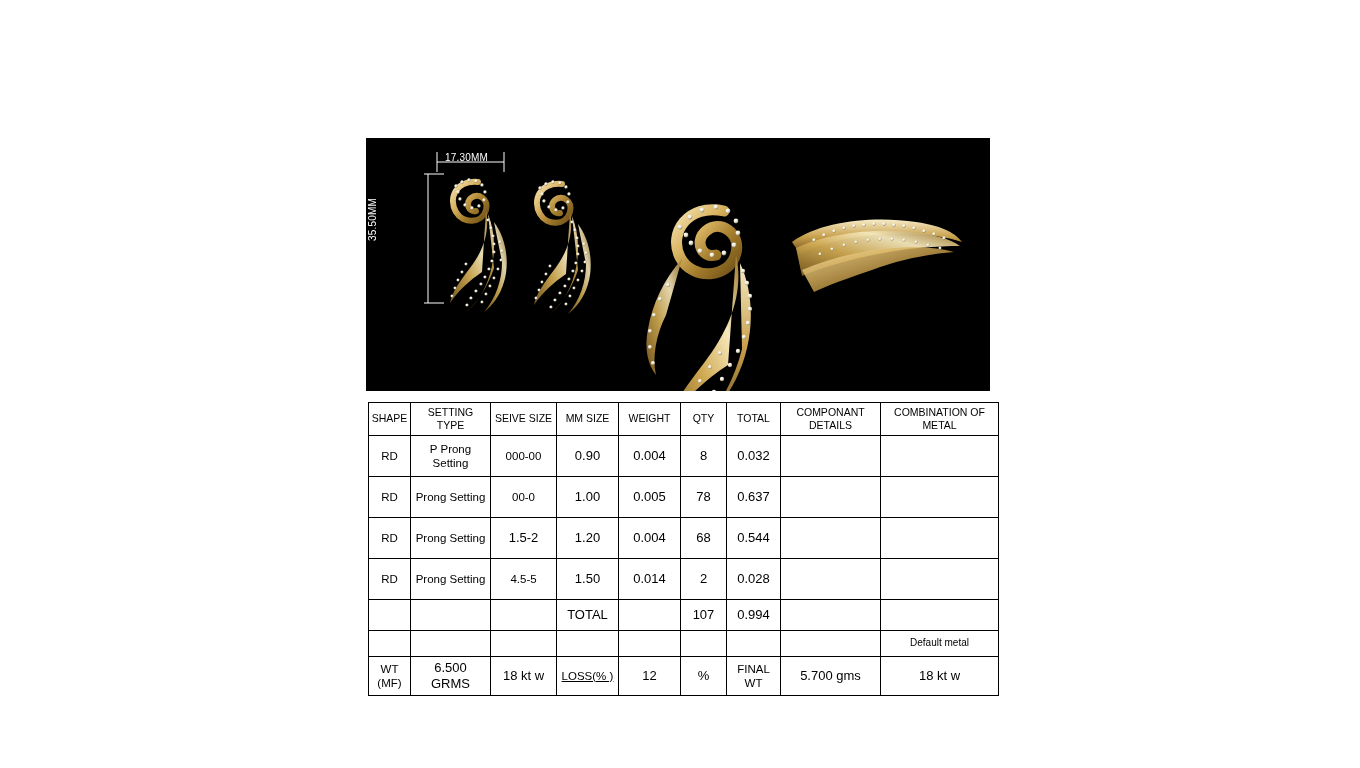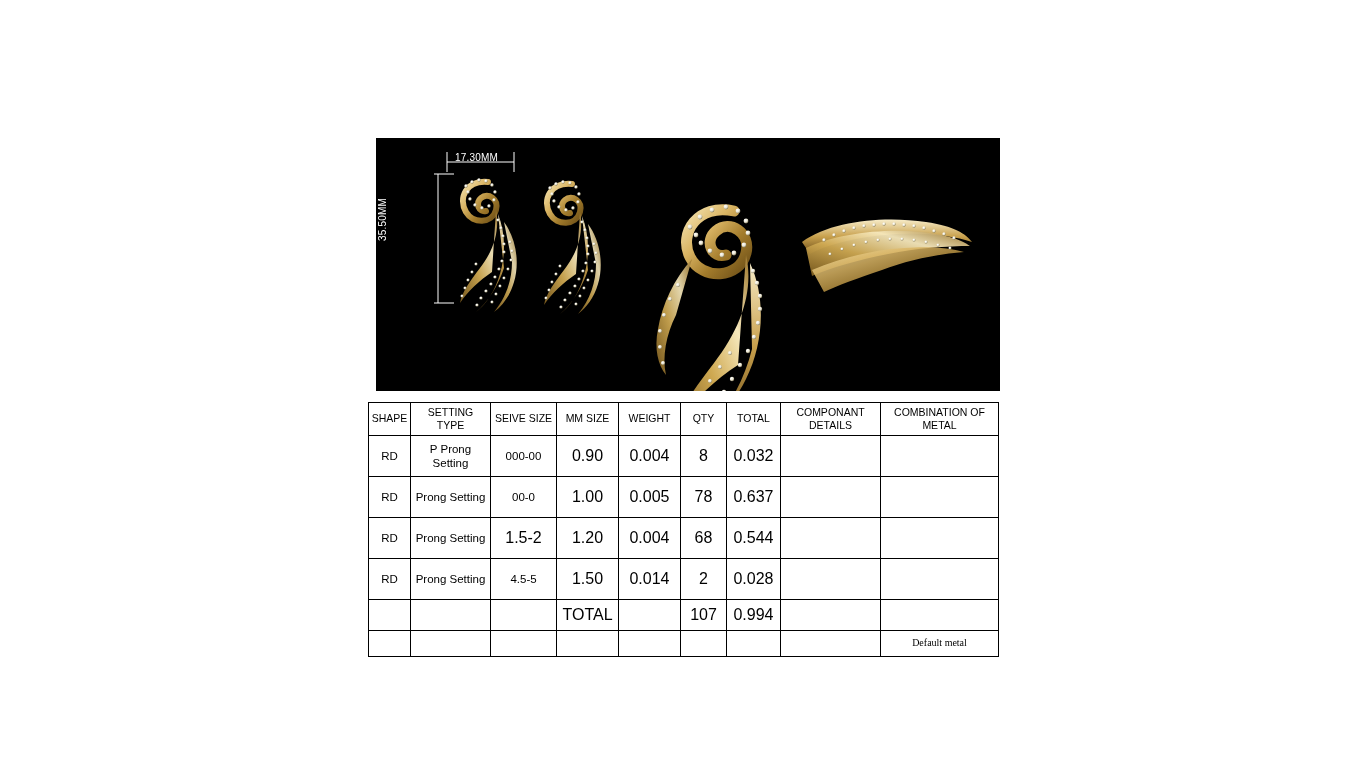--- a/index.html
+++ b/index.html
@@ -14,21 +14,21 @@
   #page {
     position: relative;
     width: 1360px;
     height: 768px;
     background: #ffffff;
   }
 
   
   #render-panel {
     position: absolute;
-    left: 376px;
+    left: 366px;
     top: 138px;
     width: 624px;
     height: 253px;
     background: #404040;
     overflow: hidden;
   }
 
   .dim-label {
     position: absolute;
     color: #ffffff;
@@ -73,23 +73,23 @@
   .c-setting { width: 80px; }
   .c-seive   { width: 66px; }
   .c-mm      { width: 62px; }
   .c-weight  { width: 62px; }
   .c-qty     { width: 46px; }
   .c-total   { width: 54px; }
   .c-comp    { width: 100px; }
   .c-combo   { width: 118px; }
 
   .data-row td { height: 36px; }
-  .spacer-row td { height: 21px; font-family: Liberation Serif, serif; }
+  .spacer-row td { height: 21px; }
   .bold { font-weight: bold; }
-  .big { font-size: 16px; }
+  .big { font-size: 13px; }
   .small { font-size: 10px; }
   .underline { text-decoration: underline; }
   .blank { }
   .left { text-align: left; padding-left: 6px; }
 
   .totals-row td { height: 26px; }
   .wt-row td { height: 34px; }
   .finding-row td { height: 34px; }
   .center-row td { height: 22px; }
 
@@ -421,18 +421,29 @@
         <td class="blank"></td>
         <td class="blank"></td>
         <td class="blank"></td>
         <td class="blank"></td>
         <td class="blank"></td>
         <td class="blank"></td>
         <td class="blank"></td>
         <td class="small">Default metal</td>
       </tr>
 
+      <tr class="wt-row">
+        <td class="bold">WT (MF)</td>
+        <td class="bold big">6.500 GRMS</td>
+        <td class="bold big">18 kt w</td>
+        <td class="bold underline">LOSS(% )</td>
+        <td class="bold big">12</td>
+        <td class="bold big">%</td>
+        <td class="bold">FINAL WT</td>
+        <td class="bold big">5.700  gms</td>
+        <td class="bold big">18 kt w</td>
+      </tr>
 
 
     </tbody>
   </table>
 
 </div>
 
 </body></html>

